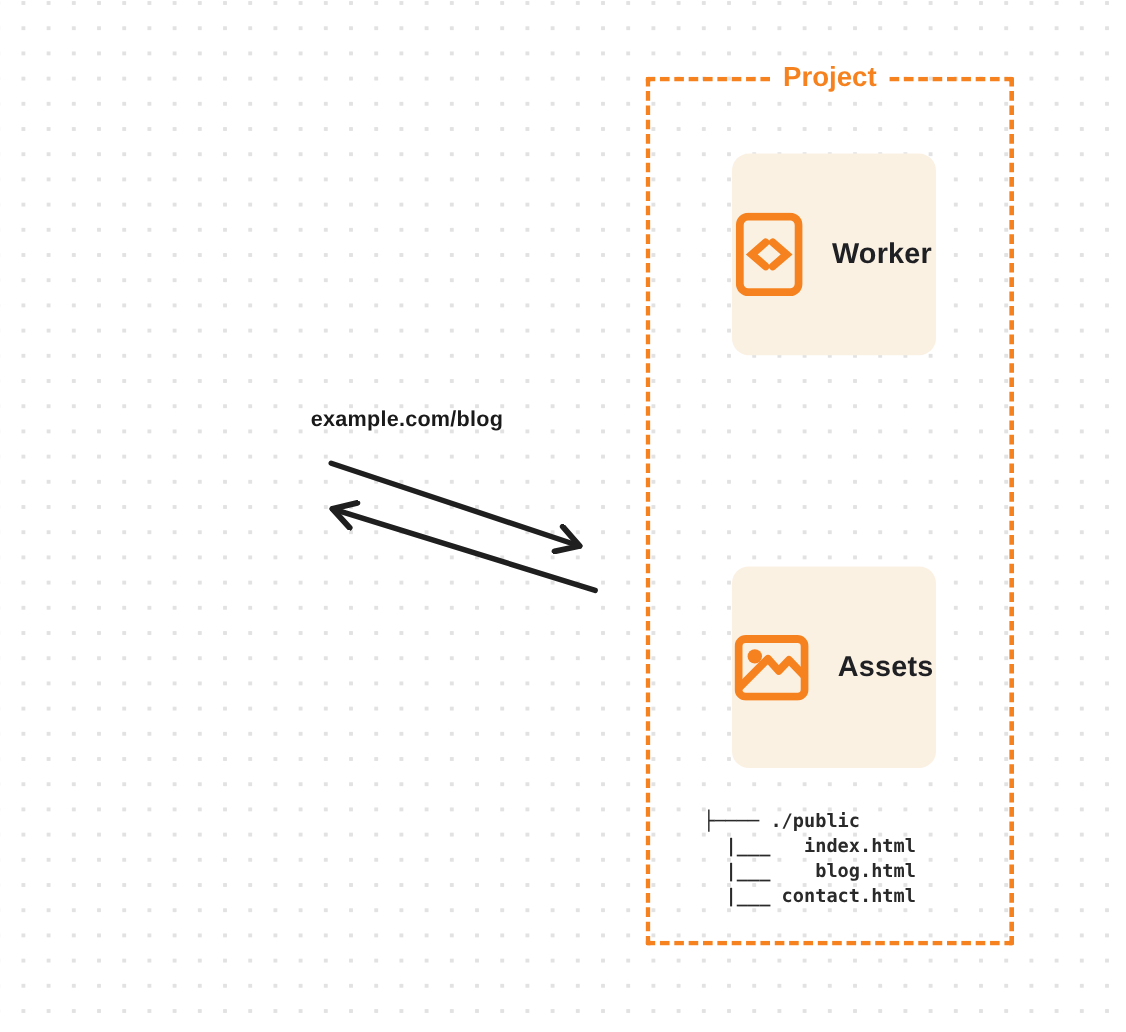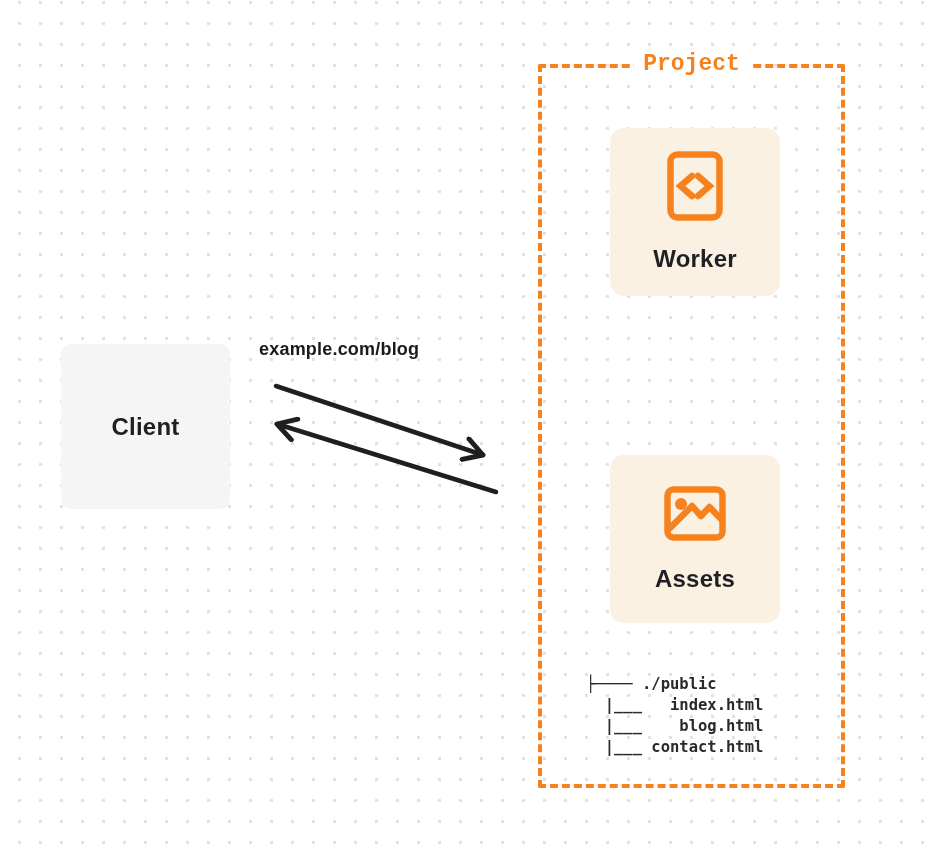--- a/index.html
+++ b/index.html
@@ -73,39 +73,38 @@
     top: -19px;
     left: 50%;
     transform: translateX(-50%);
     background: #ffffff;
     padding: 0 10px;
     font-size: 23px;
     font-weight: 700;
     color: #f6821f;
     line-height: 30px;
     white-space: nowrap;
-    font-family: Liberation Mono, monospace;
   }
 
   
   .card {
     position: absolute;
     left: 68px;
     width: 170px;
     height: 168px;
     background: #fbf1e3;
     border-radius: 14px;
     display: flex;
-    flex-direction: column;
+    flex-direction: row;
     align-items: center;
     justify-content: center;
     gap: 24px;
   }
   .card.worker { top: 60px; }
-  .card.assets { top: 387px; }
+  .card.assets { top: 404px; }
   .card .icon { display: block; }
   .card-label {
     font-size: 24px;
     font-weight: 700;
     color: #1f2023;
     line-height: 28px;
     letter-spacing: 0.2px;
   }
 
   
@@ -129,23 +128,20 @@
   <svg class="arrows" viewBox="0 0 938 860" xmlns="http://www.w3.org/2000/svg">
     <defs>
       <marker id="chev" viewBox="0 0 24 24" refX="21" refY="12" markerWidth="26" markerHeight="26" markerUnits="userSpaceOnUse" orient="auto">
         <path d="M4 2 L21 12 L4 22" fill="none" stroke="#1f1f1f" stroke-width="4.5" stroke-linecap="round" stroke-linejoin="round"></path>
       </marker>
     </defs>
     <line x1="276" y1="386" x2="483" y2="455" stroke="#1f1f1f" stroke-width="4.5" stroke-linecap="round" marker-end="url(#chev)"></line>
     <line x1="496" y1="492" x2="277" y2="424" stroke="#1f1f1f" stroke-width="4.5" stroke-linecap="round" marker-end="url(#chev)"></line>
   </svg>
 
-  <div class="client-box">
-    <span class="node-label">Client</span>
-  </div>
 
   <div class="request-label">example.com/blog</div>
 
   <div class="project-box">
 
     <div class="project-label">Project</div>
 
     <div class="card worker">
       <svg class="icon" width="56" height="70" viewBox="0 0 56 70" xmlns="http://www.w3.org/2000/svg">
         <rect x="3.5" y="3.5" width="49" height="63" rx="7" fill="none" stroke="#f6821f" stroke-width="6.5"></rect>

